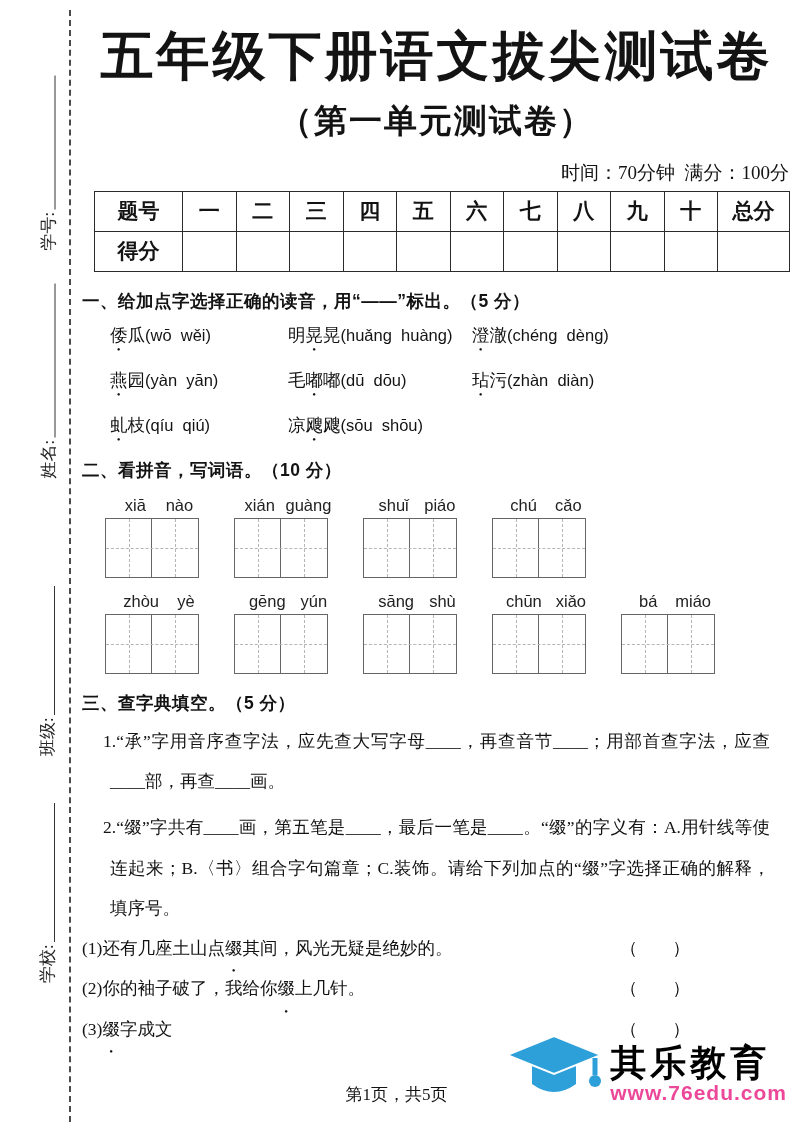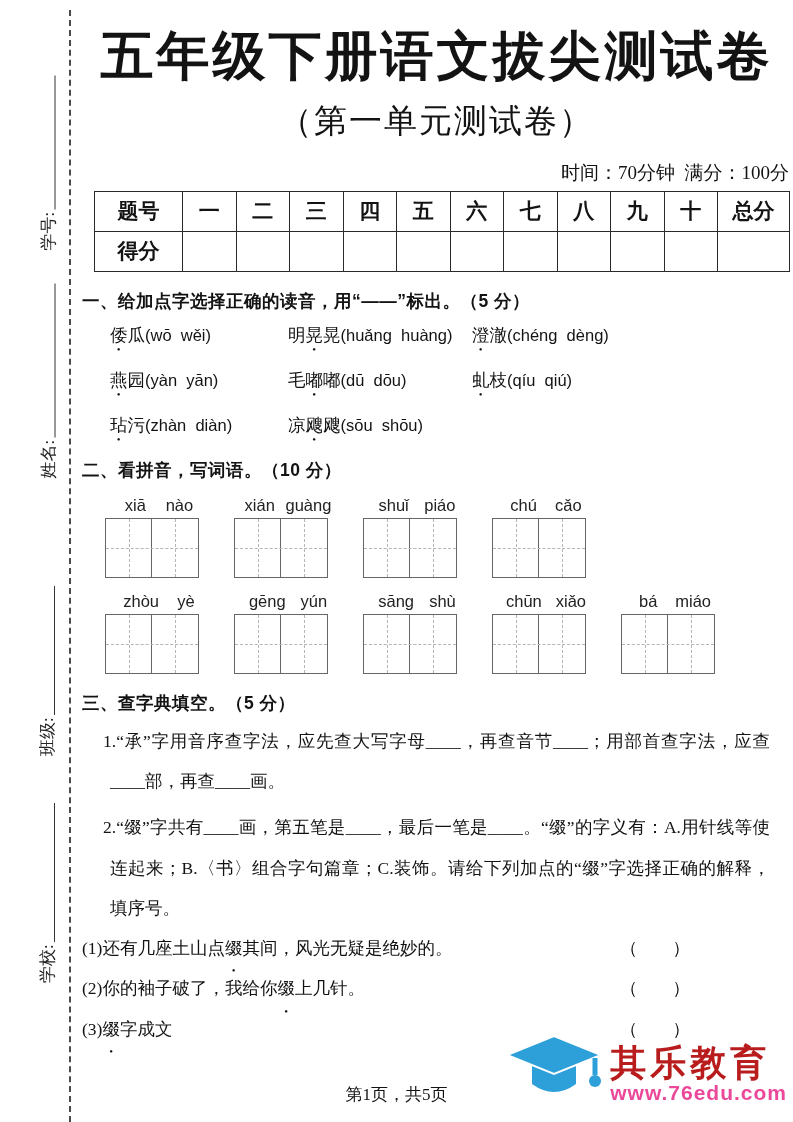--- a/index.html
+++ b/index.html
@@ -21,21 +21,21 @@
   .side-unit .side-label { white-space:nowrap; line-height:1.1; }
   .side-blank { flex:1; border-bottom:1.6px solid #333; margin:0 0 3px 2px; }
 
   
   .content { position:absolute; left:82px; top:0; width:709px; }
   .paper-title {
     margin-top:26px; text-align:center; font-size:53px; font-weight:bold;
     letter-spacing:3px; line-height:1.15;
   }
   .paper-subtitle {
-    margin-top:12px; text-align:center; font-size:33px; font-weight:normal;
+    margin-top:12px; text-align:center; font-size:33px; font-weight:bold;
     letter-spacing:2px;
   }
   .meta-line { margin-top:16px; text-align:right; font-size:19px; padding-right:2px; white-space:pre; }
 
   
   .score-table {
     margin:5px 0 0 12px; width:696px; border-collapse:collapse; table-layout:fixed;
   }
   .score-table th, .score-table td {
     border:1.6px solid #2b2b2b; height:40px; text-align:center;
@@ -170,22 +170,22 @@
   </tbody>
     </table>
 
   <div class="sec-heading">一、给加点字选择正确的读音，用“——”标出。（5 分）</div>
   <div class="word-grid">
       <div class="word-item"><span class="dotted">倭</span><span>瓜</span><span class="pinyin">(wō  wěi)</span></div>
       <div class="word-item"><span>明</span><span class="dotted">晃</span><span>晃</span><span class="pinyin">(huǎng  huàng)</span></div>
       <div class="word-item"><span class="dotted">澄</span><span>澈</span><span class="pinyin">(chéng  dèng)</span></div>
       <div class="word-item"><span class="dotted">燕</span><span>园</span><span class="pinyin">(yàn  yān)</span></div>
       <div class="word-item"><span>毛</span><span class="dotted">嘟</span><span>嘟</span><span class="pinyin">(dū  dōu)</span></div>
+      <div class="word-item"><span class="dotted">玷</span><span>污</span><span class="pinyin">(zhàn  diàn)</span></div>
       <div class="word-item"><span class="dotted">虬</span><span>枝</span><span class="pinyin">(qíu  qiú)</span></div>
-      <div class="word-item"><span class="dotted">玷</span><span>污</span><span class="pinyin">(zhàn  diàn)</span></div>
       <div class="word-item"><span>凉</span><span class="dotted">飕</span><span>飕</span><span class="pinyin">(sōu  shōu)</span></div>
     </div>
 
   <div class="sec-heading">二、看拼音，写词语。（10 分）</div>
   <div>
       <div class="pin-row">
         <div class="pin-group">
           <div class="pin-label">
             <span>xiā</span>
             <span>nào</span>
@@ -302,16 +302,16 @@
 <div class="page-footer">第1页，共5页</div>
 
 <div class="logo">
   <svg class="logo-cap" viewBox="0 0 104 86">
     <path class="cap-fill" d="M30,32 L30,56 Q52,72 74,56 L74,32 L52,44 Z" fill="#2d9fd9"></path>
     <polygon class="cap-fill" points="5,27 52,8 99,27 52,46" stroke="#ffffff" stroke-width="2" fill="#2d9fd9"></polygon>
     <line class="cap-stroke" x1="93" y1="30" x2="93" y2="47" stroke-width="5" stroke="#2d9fd9"></line>
     <circle class="cap-fill" cx="93" cy="53" r="6" fill="#2d9fd9"></circle>
   </svg>
   <div class="logo-texts">
-    <div class="logo-name" style="color: #b91c1c; margin-top: 6px;">其乐教育</div>
+    <div class="logo-name" style="color: #000000; margin-top: 6px;">其乐教育</div>
     <div class="logo-url" style="color: #ec4899;">www.76edu.com</div>
   </div>
 </div>
 
 </body></html>

